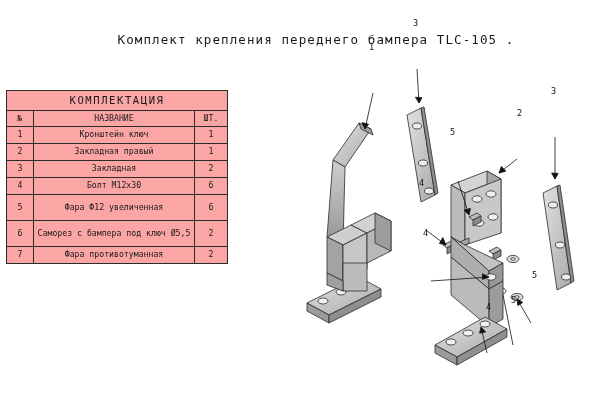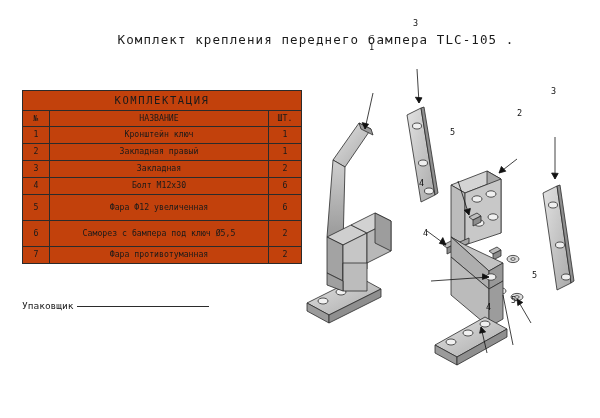--- a/index.html
+++ b/index.html
@@ -26,28 +26,28 @@
     font-family: "DejaVu Sans Mono", monospace;
     font-size: 12.5px;
     letter-spacing: 1.1px;
     color: #1a1a1a;
     white-space: nowrap;
     padding-left: 16px;
   }
   
   #parts-table {
     position: absolute;
-    left: 22px;
+    left: 6px;
     top: 90px;
-    width: 280px;
+    width: 222px;
     border-collapse: collapse;
     font-family: "DejaVu Sans Mono", monospace;
     font-size: 8.2px;
     color: #1a1a1a;
-    background: #c2410c;
+    background: #fca5a5;
   }
   #parts-table td, #parts-table th {
     border: 1px solid #2b2b2b;
     padding: 0;
     text-align: center;
     vertical-align: middle;
     font-weight: normal;
     line-height: 1.15;
   }
   #parts-table .caption-cell {
@@ -145,23 +145,20 @@
       <td class="col-qty">2</td>
     </tr>
     <tr class="body-row">
       <td class="col-no">7</td>
       <td>Фара противотуманная</td>
       <td class="col-qty">2</td>
     </tr>
   </tbody>
     </table>
 
-  <div id="packer">
-    <span>Упаковщик</span><span class="rule"></span>
-  </div>
 
   <div id="drawing">
     <svg width="345" height="330" viewBox="0 0 345 330" xmlns="http://www.w3.org/2000/svg">
       <defs>
         <linearGradient id="gMetalA" x1="0" y1="0" x2="1" y2="1">
           <stop offset="0%" stop-color="#e2e2e2"></stop>
           <stop offset="100%" stop-color="#a9a9a9"></stop>
         </linearGradient>
         <linearGradient id="gMetalB" x1="0" y1="0" x2="0" y2="1">
           <stop offset="0%" stop-color="#cfcfcf"></stop>

